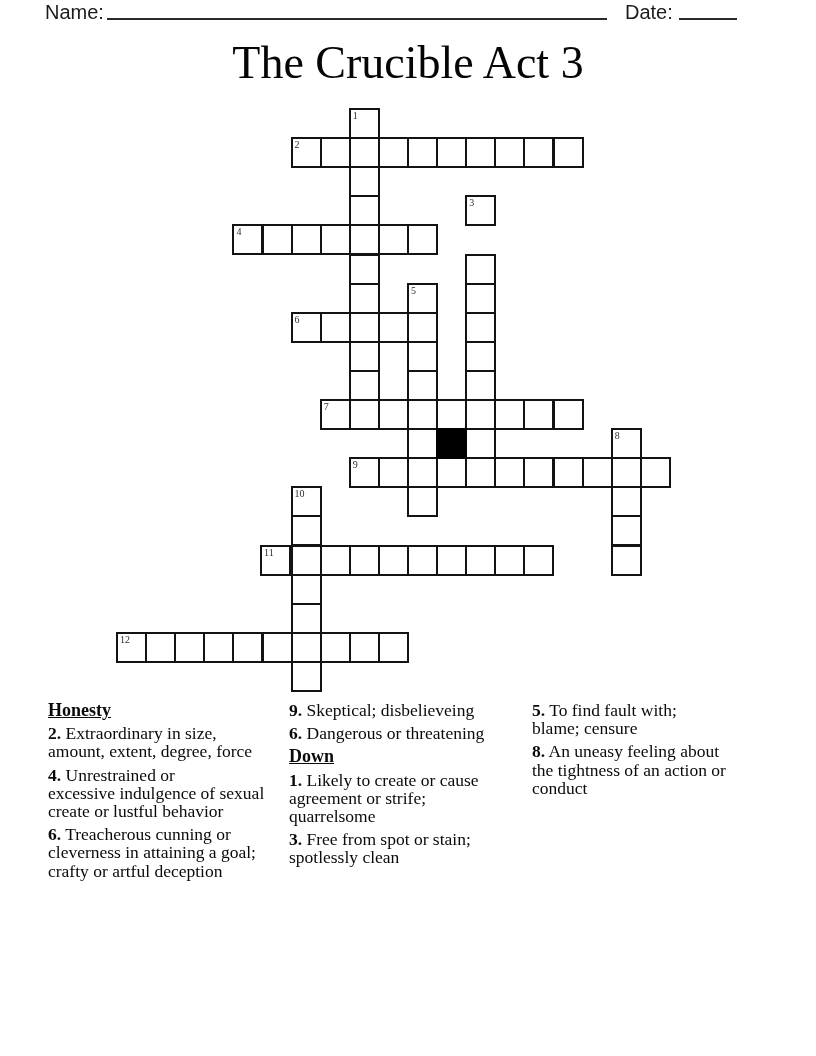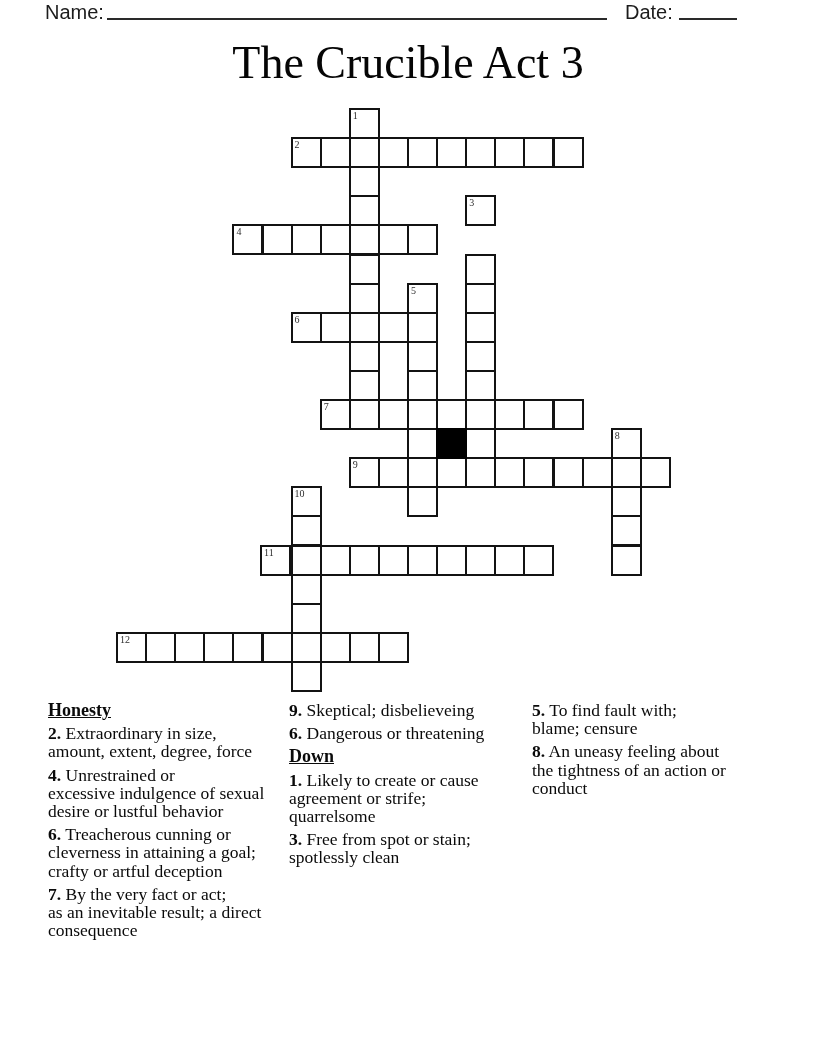--- a/index.html
+++ b/index.html
@@ -184,27 +184,24 @@
       <div class="cell" style="left: 174.6px; top: 552.9px;"></div>
       <div class="cell black" style="left: 320.1px; top: 320.1px;"></div>
     </div>
 
   <div class="clue-col" id="clue-col-1">
       <p class="clue-header">Honesty</p>
       <p class="clue"><b>2.</b><span class="txt"> Extraordinary in size,
 amount, extent, degree, force</span></p>
       <p class="clue"><b>4.</b><span class="txt"> Unrestrained or
 excessive indulgence of sexual
-desire or lustful behavior</span></p>
+create or lustful behavior</span></p>
       <p class="clue"><b>6.</b><span class="txt"> Treacherous cunning or
 cleverness in attaining a goal;
 crafty or artful deception</span></p>
-      <p class="clue"><b>7.</b><span class="txt"> By the very fact or act;
-as an inevitable result; a direct
-consequence</span></p>
     </div>
   <div class="clue-col" id="clue-col-2">
       <p class="clue"><b>9.</b><span class="txt"> Skeptical; disbelieveing</span></p>
       <p class="clue"><b>6.</b><span class="txt"> Dangerous or threatening</span></p>
       <p class="clue-header">Down</p>
       <p class="clue"><b>1.</b><span class="txt"> Likely to create or cause
 agreement or strife;
 quarrelsome</span></p>
       <p class="clue"><b>3.</b><span class="txt"> Free from spot or stain;
 spotlessly clean</span></p>

